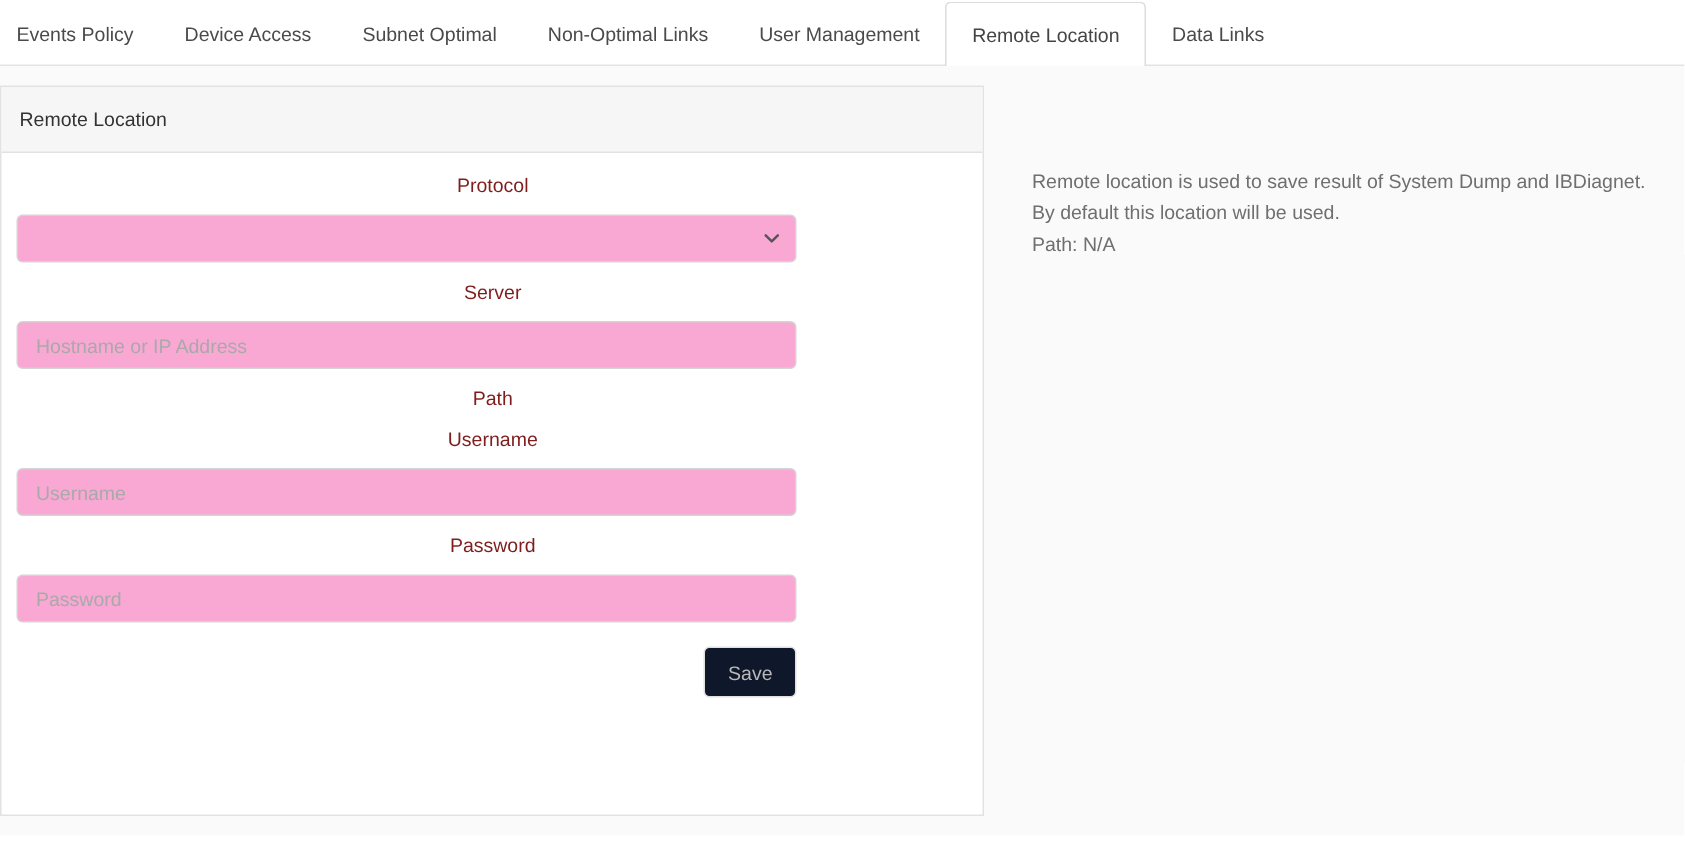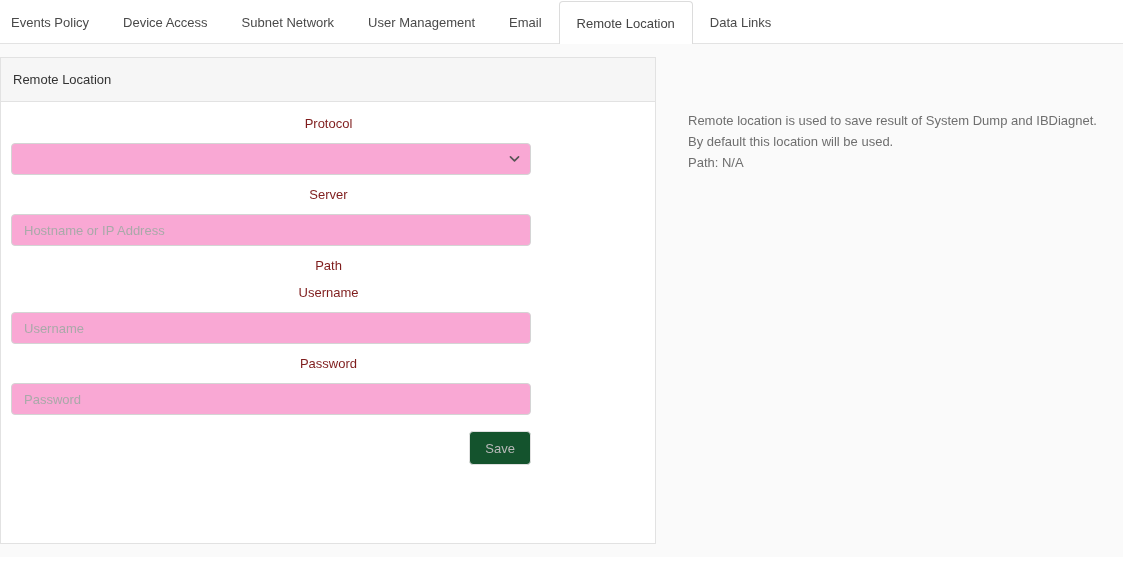--- a/index.html
+++ b/index.html
@@ -107,21 +107,21 @@
 
   .save-row {
     width: 520px;
     margin-top: 16px;
     display: flex;
     justify-content: flex-end;
   }
   .save-btn {
     height: 34px;
     padding: 0 15px;
-    background: #14532d;
+    background: #0f172a;
     border: 1px solid #e0e0e0;
     border-radius: 4px;
     color: #b9b9b9;
     font-size: 13px;
     font-family: inherit;
   }
 
   
   .info {
     position: absolute;
@@ -132,23 +132,23 @@
     font-size: 13px;
     line-height: 21px;
   }
 </style>
 </head>
 <body>
 
 <div class="tabbar">
     <div class="tab">Events Policy</div>
     <div class="tab">Device Access</div>
-    <div class="tab">Subnet Network</div>
+    <div class="tab">Subnet Optimal</div>
+    <div class="tab">Non-Optimal Links</div>
     <div class="tab">User Management</div>
-    <div class="tab">Email</div>
     <div class="tab active">Remote Location</div>
     <div class="tab">Data Links</div>
   </div>
 
 <div class="content">
 
   <div class="panel">
     <div class="panel-header">Remote Location</div>
     <div class="panel-body">
 

